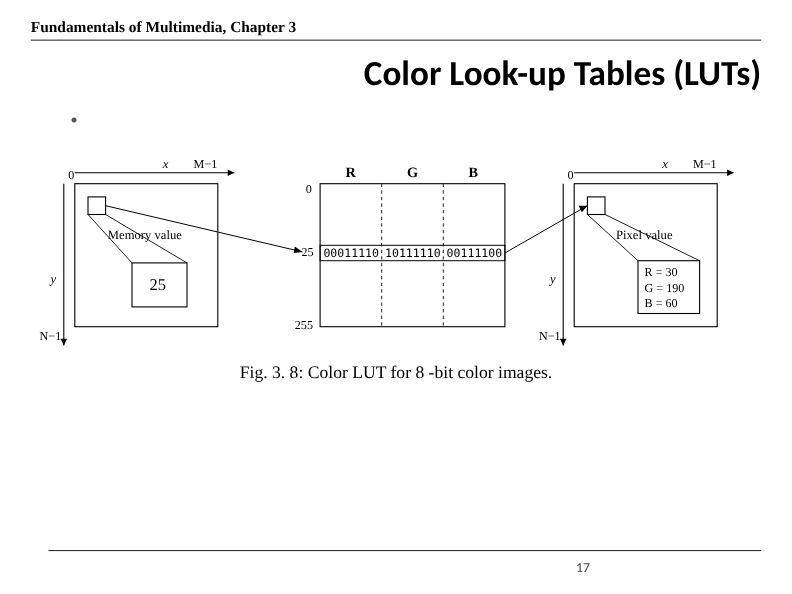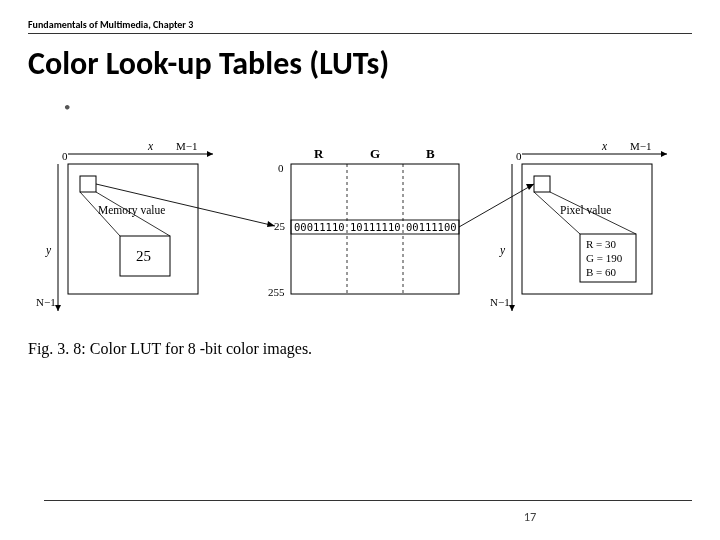--- a/index.html
+++ b/index.html
@@ -5,29 +5,30 @@
   * { box-sizing: border-box; margin: 0; padding: 0; }
   body {
     width: 720px;
     height: 540px;
     font-family: Calibri, Arial, sans-serif;
     background: #fff;
     position: relative;
     padding: 18px 28px 0 28px;
   }
   .header-bar {
-    font-size: 10px;
+    font-size: 14px;
     font-weight: bold;
     padding-bottom: 2px;
+    font-family: Liberation Serif, serif;
   }
   .hr { border-top: 1px solid #333; margin: 0; }
   .title {
     font-size: 32px;
     font-weight: bold;
-    text-align: left;
+    text-align: right;
     margin: 10px 0 14px 0;
   }
   .bullet-block {
     display: flex;
     padding-left: 36px;
     padding-right: 20px;
   }
   .bullet-mark {
     width: 22px;
     font-size: 13px;
@@ -38,23 +39,24 @@
     font-size: 15px;
     line-height: 1.3;
     text-align: justify;
   }
   .figure-area {
     position: relative;
     margin: 22px 0 0 0;
     height: 190px;
   }
   .fig-caption {
+    text-align: center;
     font-family: "Times New Roman", serif;
     font-size: 16px;
-    margin-top: 14px;
+    margin-top: 2px;
   }
   .footer {
     position: absolute;
     bottom: 16px;
     left: 44px;
     right: 28px;
   }
   .footer-hr { border-top: 1px solid #333; }
   .footer-row {
     display: flex;

